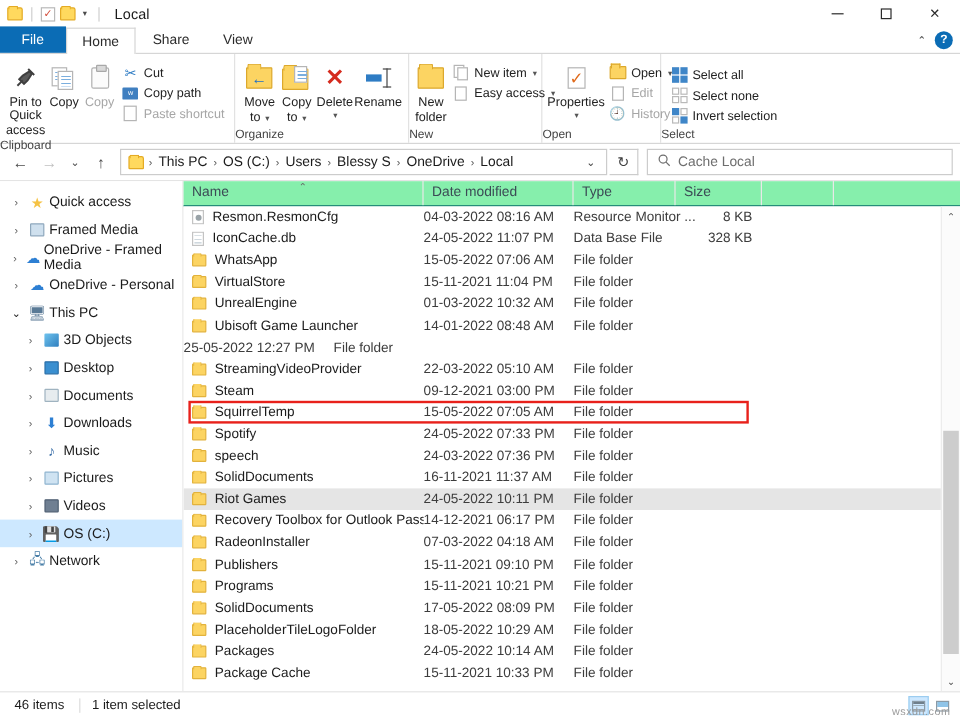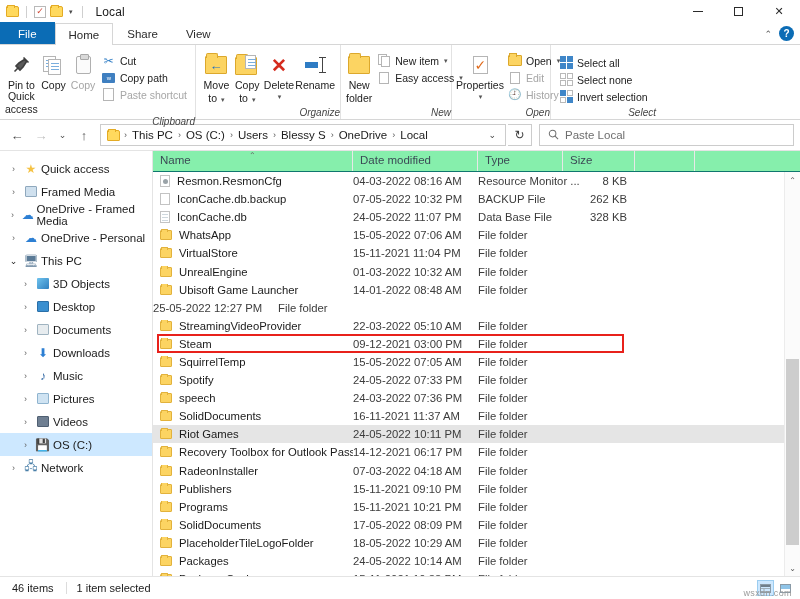--- a/index.html
+++ b/index.html
@@ -129,23 +129,22 @@
   .rgroup:last-child { border-right: none; }
   .rgroup-body {
     flex: 1;
     display: flex; align-items: flex-start;
     padding: 2px 5px 0 5px;
     gap: 2px;
   }
   .rgroup-label {
     height: 13px;
     font-size: 10px; color: #444;
-    text-align: right;
+    text-align: left;
     line-height: 13px;
-    font-style: italic;
   }
   .bigbtn {
     width: 52px;
     display: flex; flex-direction: column; align-items: center;
     font-size: 10.5px; color: #222; line-height: 11px;
     text-align: center; padding-top: 2px;
   }
   .bigbtn.disabled { color: #a6a6a6; }
   .bigbtn .ic { height: 26px; display: flex; align-items: center; justify-content: center; }
   .bigbtn .lbl { padding-top: 2px; }
@@ -719,21 +718,21 @@
         <span>↻</span>
       </div>
 
     <div class="searchbox">
       <span>
         <svg width="11" height="11" viewBox="0 0 12 12">
             <circle cx="5" cy="5" r="3.6" fill="none" stroke="#6e6e6e" stroke-width="1.1"></circle>
             <line x1="7.7" y1="7.7" x2="11" y2="11" stroke="#6e6e6e" stroke-width="1.1"></line>
           </svg>
       </span>
-      <span class="search-ph">Paste Local</span>
+      <span class="search-ph">Cache Local</span>
     </div>
   </div>
 
   <div class="main">
 
     <div class="nav" id="nav">
         <div class="navitem">
           <span class="tw">›</span>
           <span class="ni">
             <span class="ic-star">★</span>
@@ -849,29 +848,20 @@
             <div class="cell-name" style="width: 200px;">
               <span class="rfile cfg"></span>
               <span>Resmon.ResmonCfg</span>
             </div>
             <div class="cell-date" style="width: 125px;">04-03-2022 08:16 AM</div>
             <div class="cell-type" style="width: 85px;">Resource Monitor ...</div>
             <div class="cell-size" style="width: 72px;">8 KB</div>
           </div>
           <div class="row">
             <div class="cell-name" style="width: 200px;">
-              <span class="rfile"></span>
-              <span>IconCache.db.backup</span>
-            </div>
-            <div class="cell-date" style="width: 125px;">07-05-2022 10:32 PM</div>
-            <div class="cell-type" style="width: 85px;">BACKUP File</div>
-            <div class="cell-size" style="width: 72px;">262 KB</div>
-          </div>
-          <div class="row">
-            <div class="cell-name" style="width: 200px;">
               <span class="rfile db"></span>
               <span>IconCache.db</span>
             </div>
             <div class="cell-date" style="width: 125px;">24-05-2022 11:07 PM</div>
             <div class="cell-type" style="width: 85px;">Data Base File</div>
             <div class="cell-size" style="width: 72px;">328 KB</div>
           </div>
           <div class="row">
             <div class="cell-name" style="width: 200px;">
               <span class="rf"></span>

